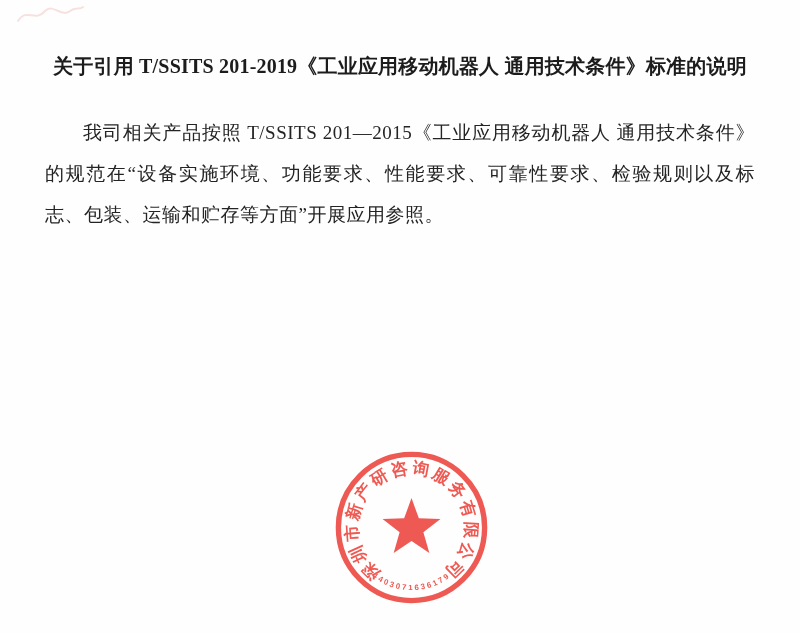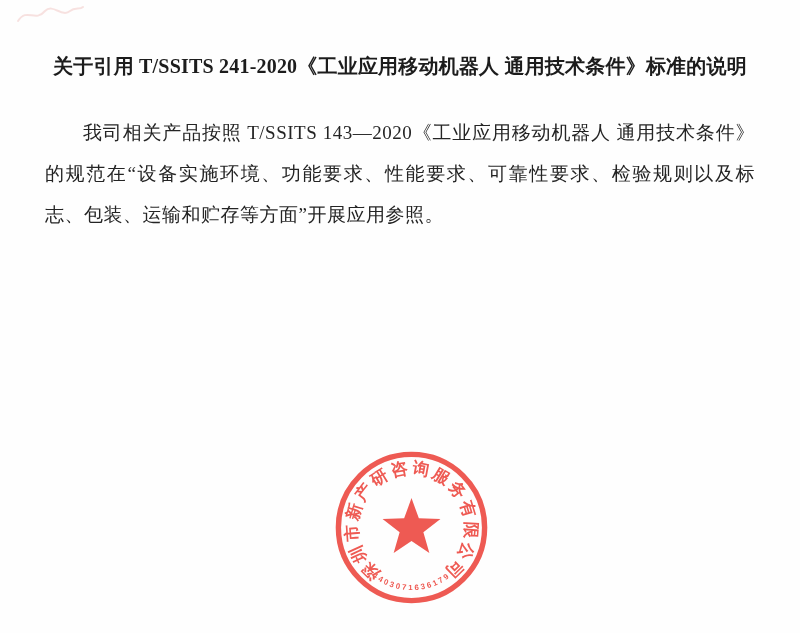--- a/index.html
+++ b/index.html
@@ -67,23 +67,23 @@
 </style>
 </head>
 <body>
 
 <div class="page">
 
   <svg class="scribble" width="72" height="26" viewBox="0 0 72 26">
     <path d="M4,19 C13,5 21,21 31,9 C39,1 48,16 56,9 C61,5 66,8 69,5" fill="none" stroke="#e89a94" stroke-width="2" stroke-linecap="round"></path>
   </svg>
 
-  <h1 class="doc-title">关于引用 T/SSITS 241-2020《工业应用移动机器人 通用技术条件》标准的说明</h1>
+  <h1 class="doc-title">关于引用 T/SSITS 201-2019《工业应用移动机器人 通用技术条件》标准的说明</h1>
 
-  <p class="para">我司相关产品按照 T/SSITS 143—2020《工业应用移动机器人 通用技术条件》的规范在“设备实施环境、功能要求、性能要求、可靠性要求、检验规则以及标志、包装、运输和贮存等方面”开展应用参照。</p>
+  <p class="para">我司相关产品按照 T/SSITS 201—2015《工业应用移动机器人 通用技术条件》的规范在“设备实施环境、功能要求、性能要求、可靠性要求、检验规则以及标志、包装、运输和贮存等方面”开展应用参照。</p>
 
 
   <div class="stamp">
     <svg width="157" height="157" viewBox="0 0 160 160">
       <defs>
         <path id="seal-name-arc" d="M 48.4 125.1 A 55 55 0 1 1 111.6 125.1" fill="none"></path>
         <path id="seal-serial-arc" d="M 27.6 116.7 A 64 64 0 0 0 132.4 116.7" fill="none"></path>
       </defs>
 
       <circle cx="80" cy="80" r="74.5" fill="none" stroke-width="5.5" stroke="#ee4c44"></circle>

